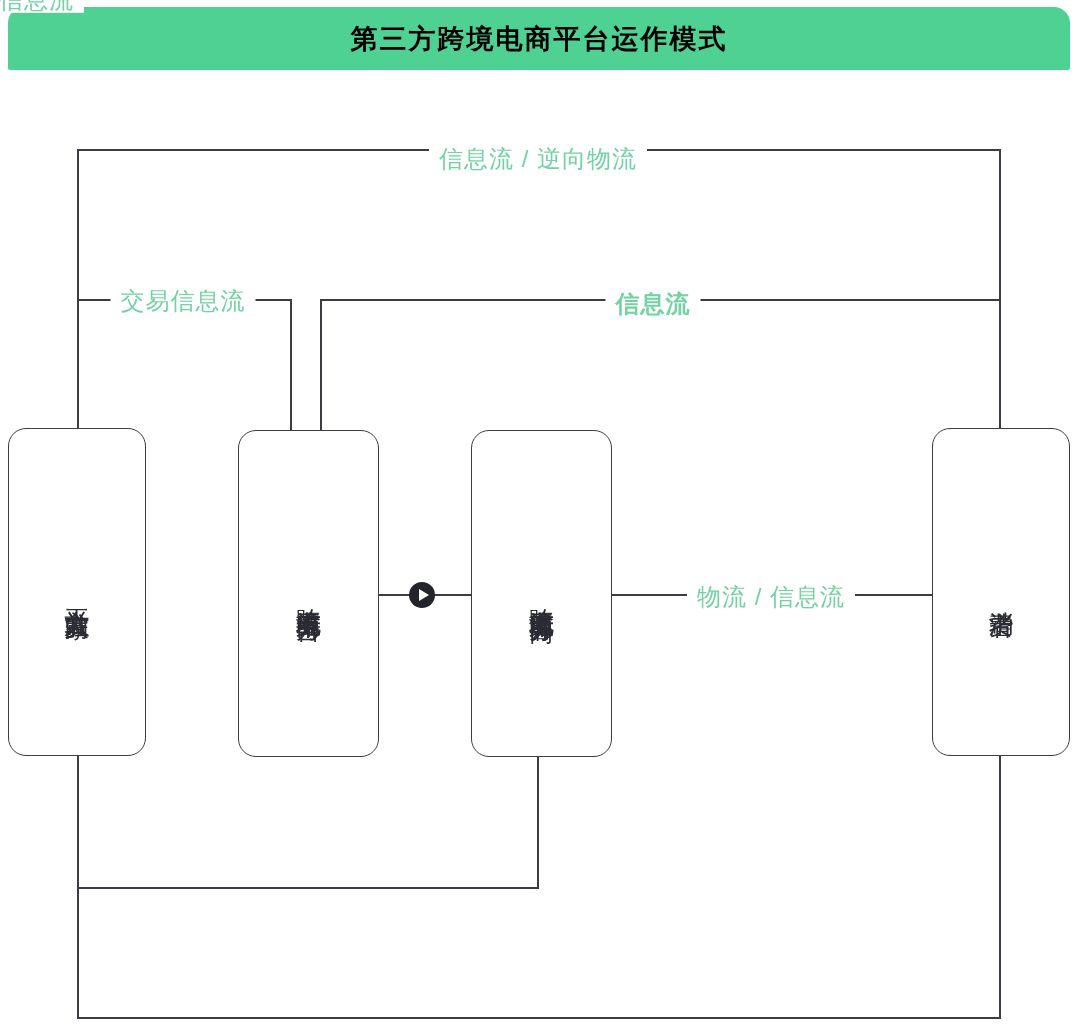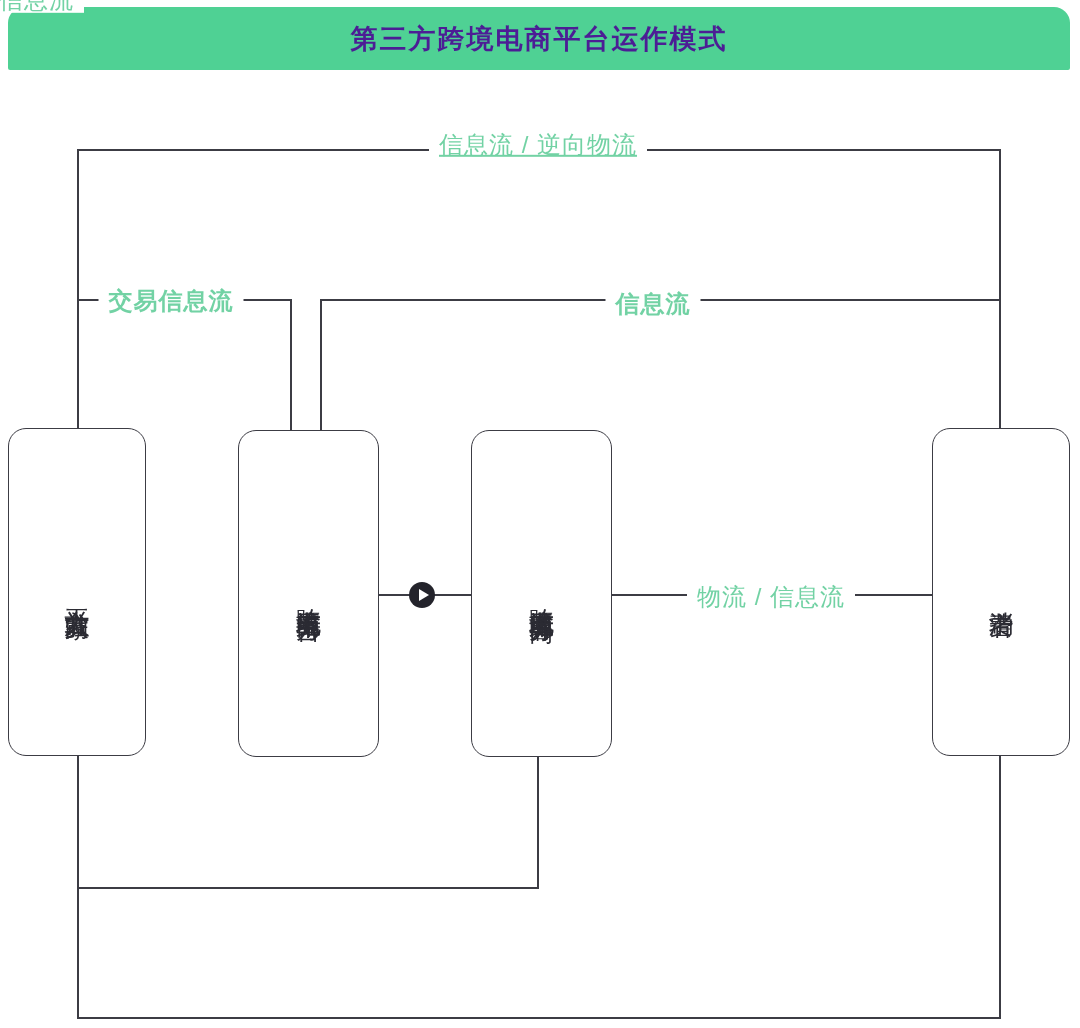--- a/index.html
+++ b/index.html
@@ -24,21 +24,21 @@
     top: 7px;
     width: 1062px;
     height: 63px;
     background: #4fd194;
     border-radius: 16px 16px 2px 2px;
     display: flex;
     align-items: center;
     justify-content: center;
   }
   .title-text {
-    color: #4c1d95;
+    color: #000000;
     font-size: 27px;
     font-weight: bold;
     letter-spacing: 2px;
     font-family: "Liberation Sans", "DejaVu Sans", sans-serif;
     white-space: nowrap;
   }
 
   
   #wires {
     position: absolute;
@@ -82,22 +82,22 @@
     font-size: 24px;
     letter-spacing: 1px;
     font-family: "Liberation Sans", "DejaVu Sans", sans-serif;
     white-space: nowrap;
     background: #ffffff;
     padding: 0 10px;
     transform: translate(-50%, -50%);
     line-height: 1.1;
   }
 
-  #label-info-reverse { left: 538px; top: 145px; text-decoration: underline; }
-  #label-trade-info   { left: 171px; top: 301px; font-weight: bold; }
+  #label-info-reverse { left: 538px; top: 159px; }
+  #label-trade-info   { left: 183px; top: 301px; }
   #label-info         { left: 653px; top: 304px; font-weight: bold; }
   #label-logistics-mid{ left: 771px; top: 597px; }
 
   
   .arrow-marker {
     position: absolute;
     left: 409px;
     top: 582px;
     width: 26px;
     height: 26px;

